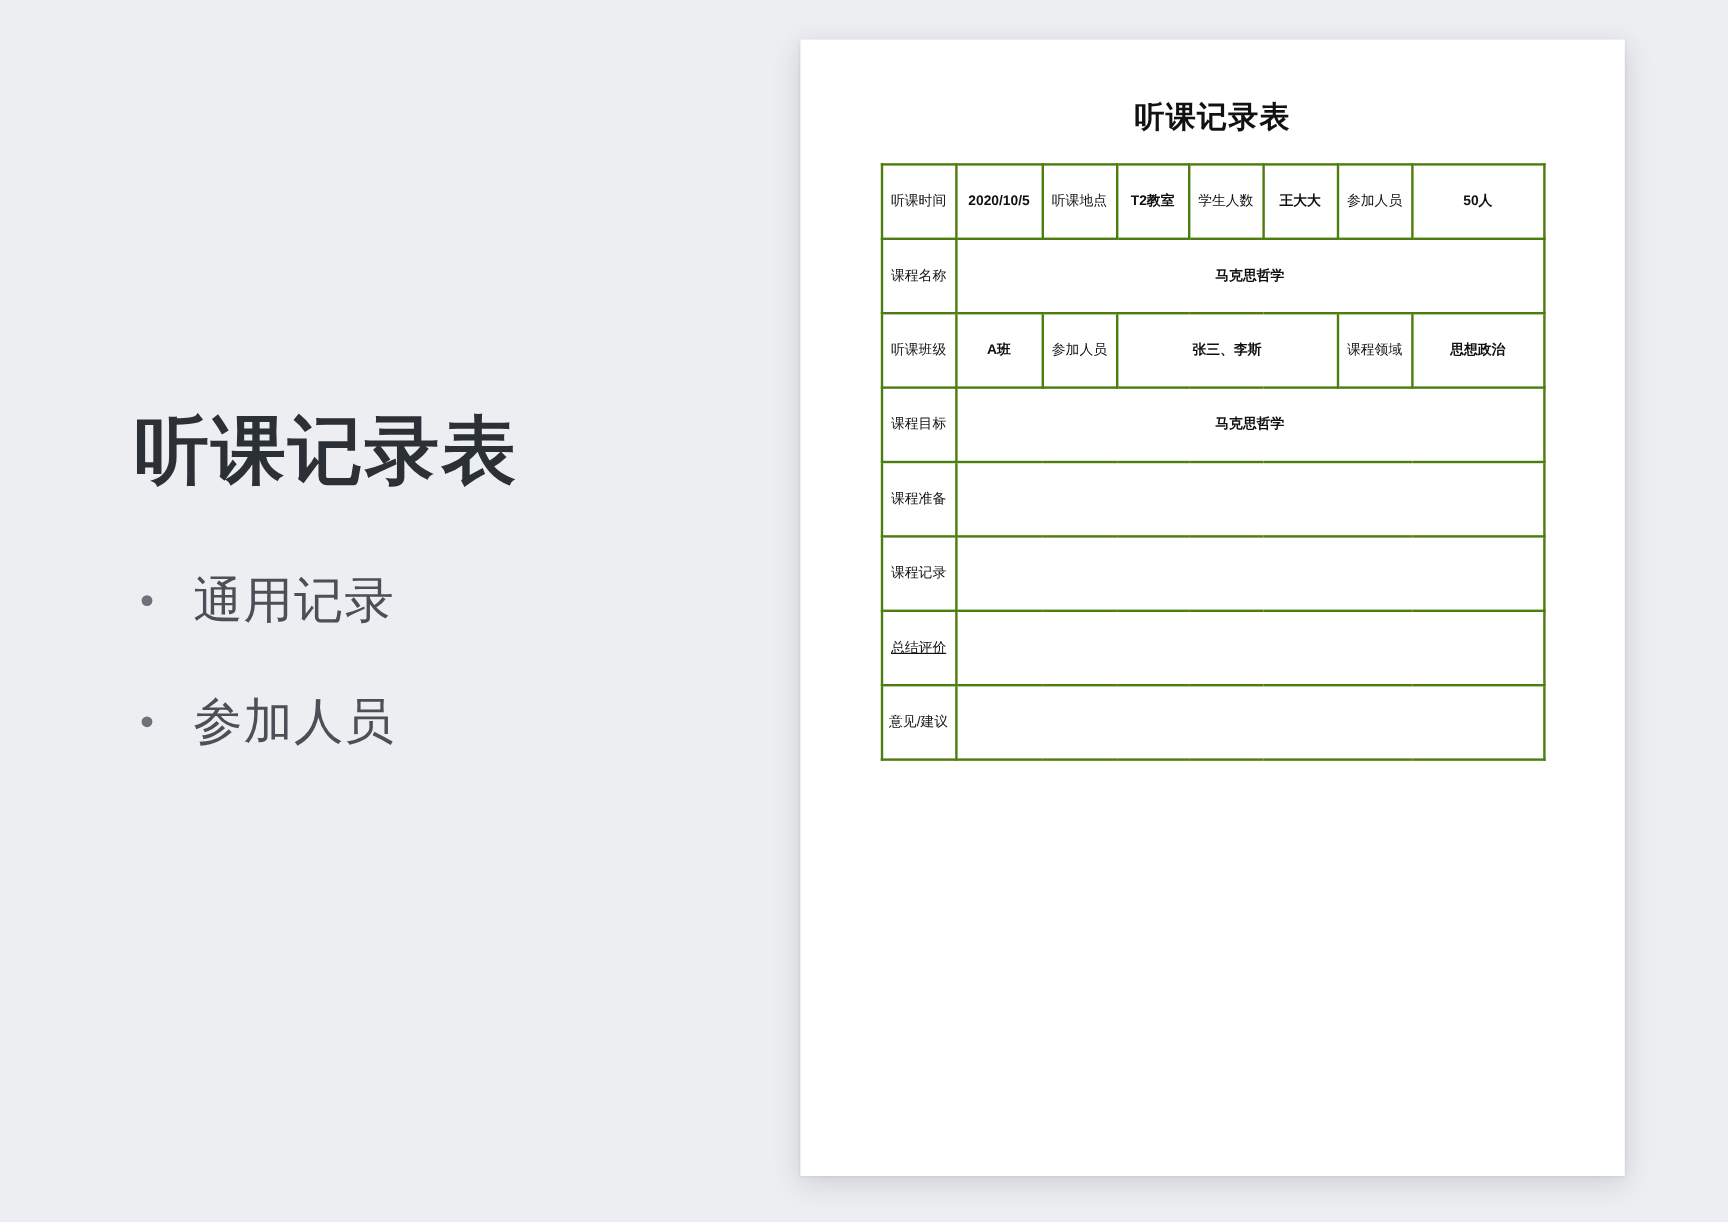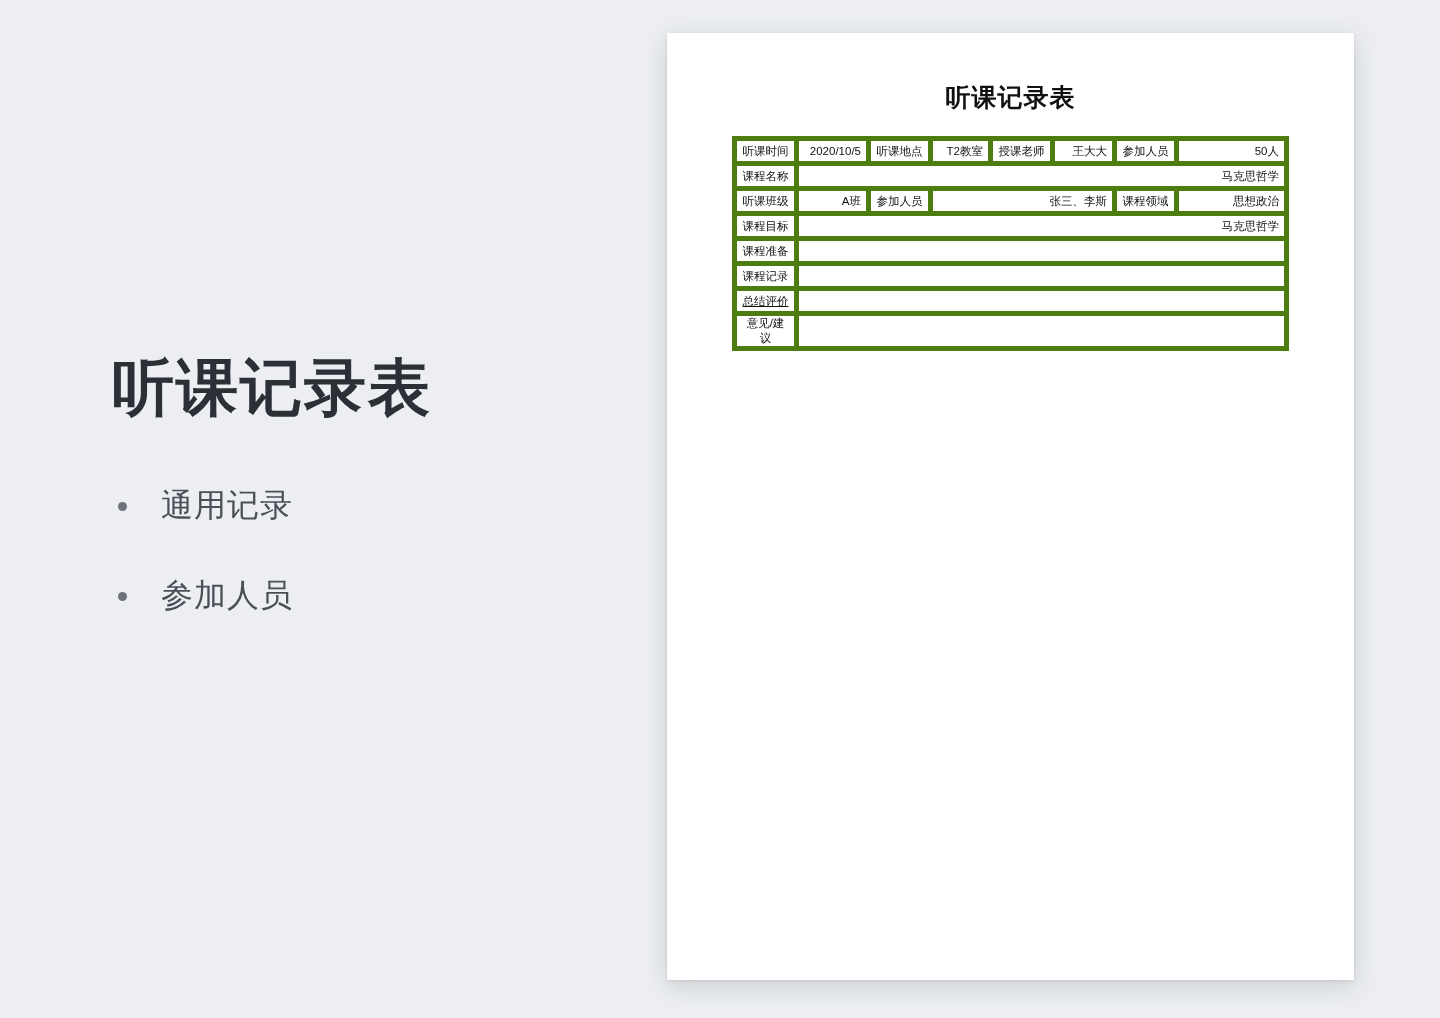--- a/index.html
+++ b/index.html
@@ -37,21 +37,21 @@
     line-height: 1.1;
   }
   .promo-list {
     list-style: none;
     margin: 0;
     padding: 0 0 0 6px;
   }
   .promo-list li {
     display: flex;
     align-items: center;
-    font-size: 32px;
+    font-size: 41px;
     color: #4b5058;
     margin-bottom: 46px;
     letter-spacing: 1px;
   }
   .promo-bullet {
     width: 9px;
     height: 9px;
     border-radius: 50%;
     background: #6c717a;
     margin-right: 34px;
@@ -85,32 +85,33 @@
 
   table.record {
     border-collapse: collapse;
     width: 552px;
     margin: 0 auto;
     table-layout: fixed;
     font-size: 11.5px;
     color: #111;
   }
   table.record td {
-    border: 5px solid #4d7c0f;
-    padding: 0 5px;
+    border: 2px solid #4d7c0f;
+    padding: 20px 5px;
     vertical-align: middle;
     line-height: 1.3;
     height: 20px;
   }
   .lbl {
     text-align: center;
     white-space: nowrap;
   }
   .val {
-    text-align: right;
+    text-align: center;
+    font-weight: bold;
   }
   .val-left {
     text-align: left;
   }
   .row-h-record td { height: 352px; }
   .row-h-summary td { height: 176px; text-decoration: underline; }
   .row-h-advice td { height: 172px; }
   .tall-label {
     text-align: center;
     vertical-align: middle;
@@ -148,21 +149,21 @@
         <col style="width:62px">
         <col style="width:110px">
       </colgroup>
       <tbody>
 
         <tr>
           <td class="lbl">听课时间</td>
           <td class="val">2020/10/5</td>
           <td class="lbl">听课地点</td>
           <td class="val">T2教室</td>
-          <td class="lbl">授课老师</td>
+          <td class="lbl">学生人数</td>
           <td class="val">王大大</td>
           <td class="lbl">参加人员</td>
           <td class="val">50人</td>
         </tr>
 
         <tr>
           <td class="lbl">课程名称</td>
           <td class="val" colspan="7">马克思哲学</td>
         </tr>
 

